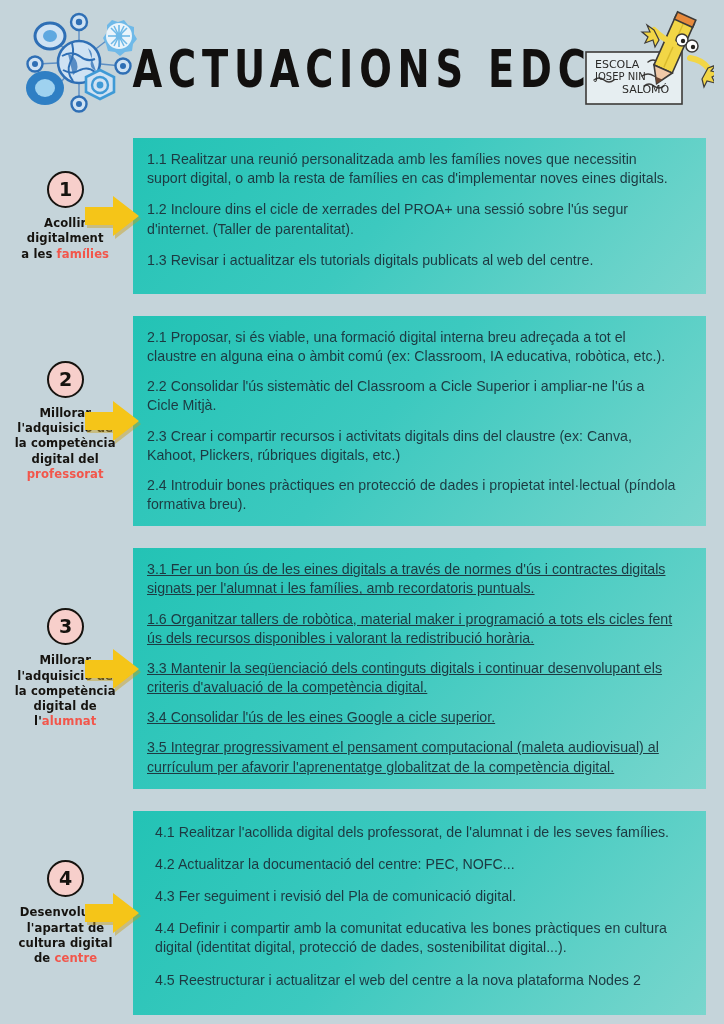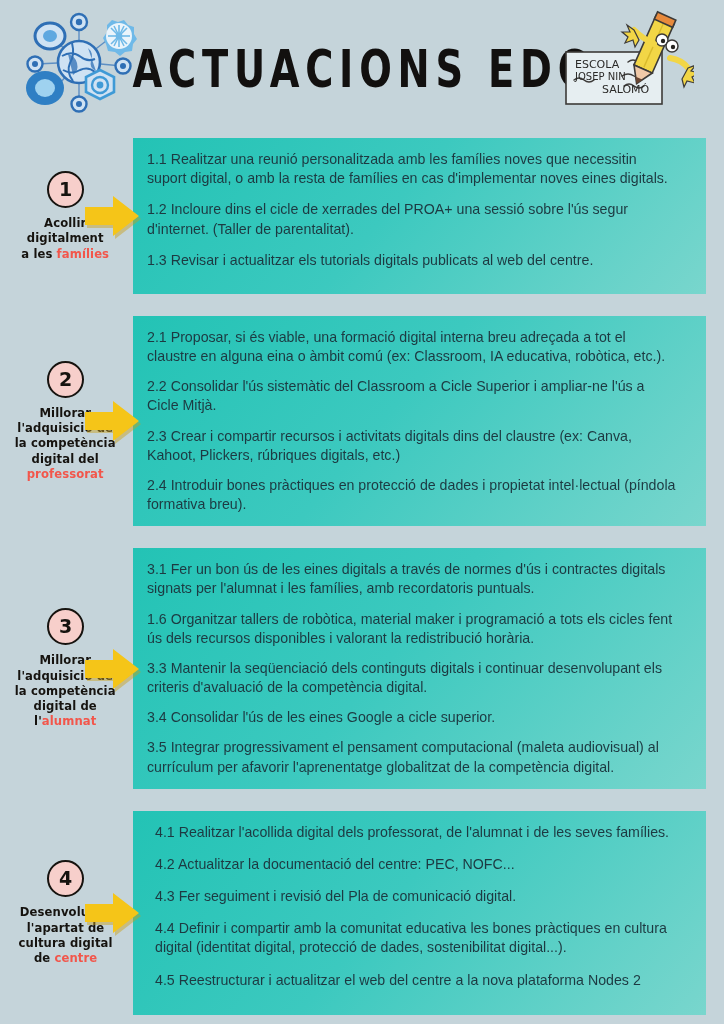--- a/index.html
+++ b/index.html
@@ -27,21 +27,21 @@
     letter-spacing:6px;
     color:#12100f;
     transform:scaleY(1.28) scaleX(0.96);
     white-space:nowrap;
     text-align:center;
   }
   .logo-left{
     position:absolute;left:18px;top:8px;width:122px;height:108px;
   }
   .logo-right{
-    position:absolute;right:30px;top:10px;width:132px;height:104px;
+    position:absolute;right:10px;top:10px;width:132px;height:104px;
   }
 
   
   .section{
     position:relative;
     display:flex;
     align-items:stretch;
     margin-bottom:22px;
   }
   .side{
@@ -97,21 +97,21 @@
     color:#1d3a42;
     font-size:14.2px;
     line-height:1.35;
   }
   .item{margin:0 0 11px 0;}
   .item:last-child{margin-bottom:0;}
 
   
   .s1 .box{min-height:142px;}
   .s2 .box{min-height:198px;}
-  .s3 .box{min-height:238px;}
+  .s3 .box{min-height:238px;text-decoration:underline;}
   .s4 .box{min-height:172px;}
   .s4 .item{margin-bottom:13px;margin-left:8px;}
   .s1 .item{margin-bottom:12px;}
 </style>
 </head>
 <body>
 
 <div class="header">
 
   <span class="logo-left">

